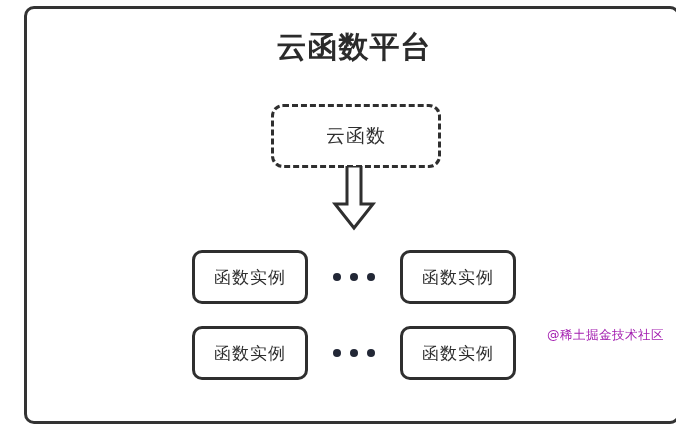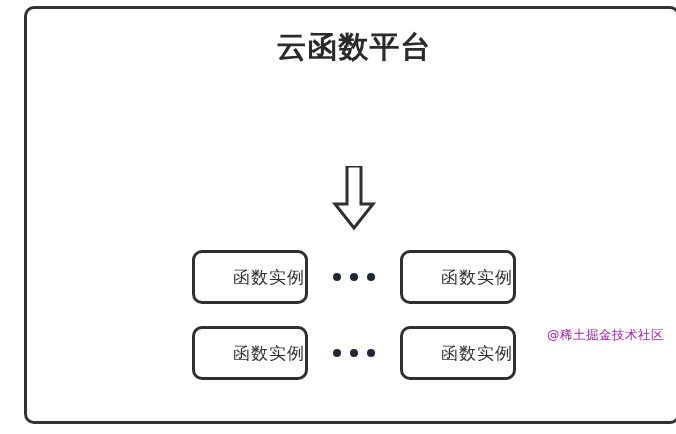--- a/index.html
+++ b/index.html
@@ -96,21 +96,21 @@
 
   .instance-box {
     width: 116px;
     height: 54px;
     box-sizing: border-box;
     border: 3px solid #2f2f2f;
     border-radius: 10px;
     background: #ffffff;
     display: flex;
     align-items: center;
-    justify-content: flex-end;
+    justify-content: center;
   }
   .instance-label {
     font-size: 17px;
     color: #2f2f2f;
     letter-spacing: 1px;
   }
 
   .ellipsis {
     width: 92px;
     height: 54px;
@@ -139,20 +139,23 @@
 </style>
 </head>
 <body>
 
 <div id="diagram-canvas">
 
   <div class="platform-frame"></div>
 
   <div class="platform-title">云函数平台</div>
 
+  <div class="cloud-function-box">
+    <span class="cloud-function-label">云函数</span>
+  </div>
 
   <div class="down-arrow">
     <svg width="50" height="66" viewBox="0 0 50 66" xmlns="http://www.w3.org/2000/svg">
       <polygon points="18,0 32,0 32,38 44,38 25,62 6,38 18,38" fill="#ffffff" stroke="#2f2f2f" stroke-width="3" stroke-linejoin="miter"></polygon>
     </svg>
   </div>
 
   <div class="instance-row row-1">
     <div class="instance-box">
       <span class="instance-label">函数实例</span>

